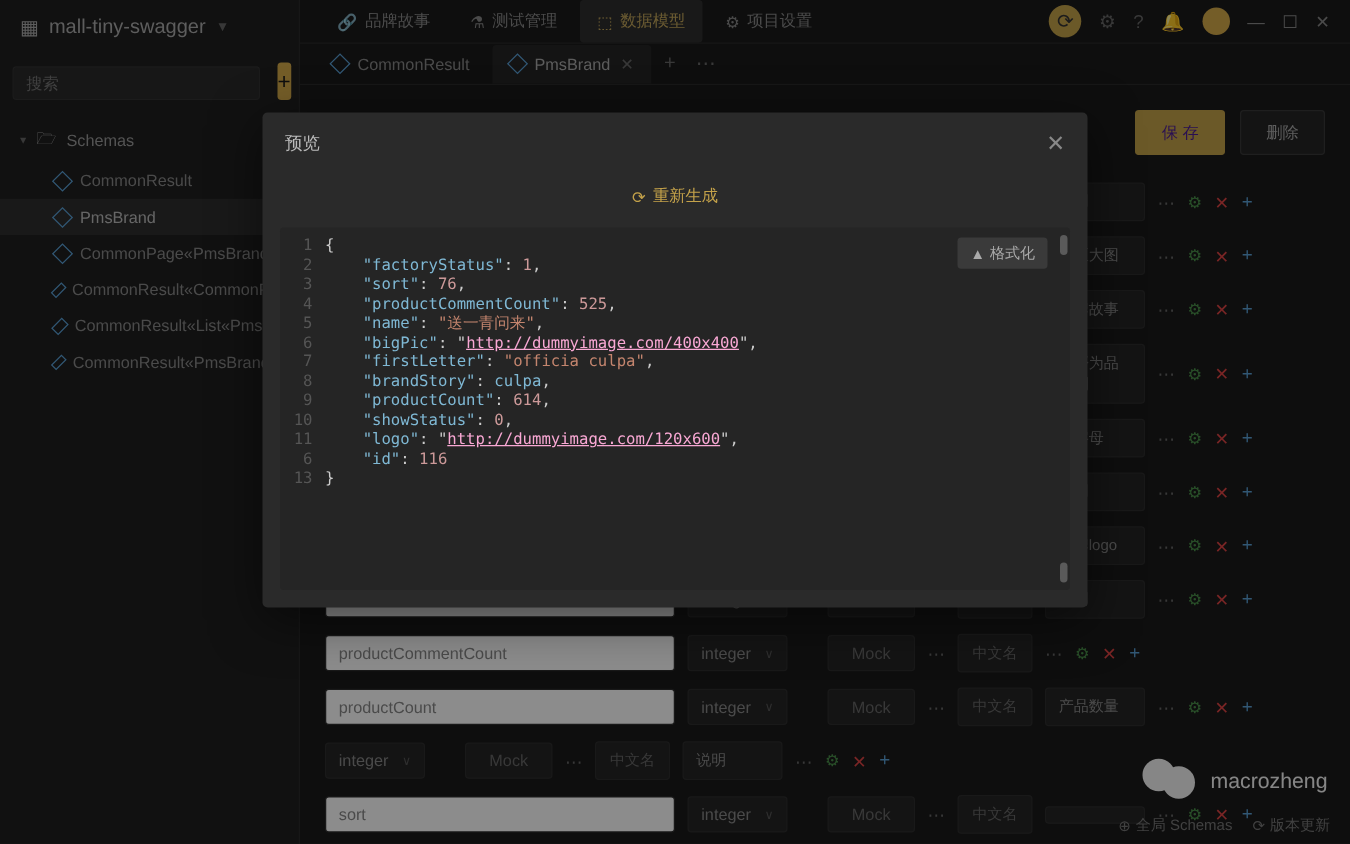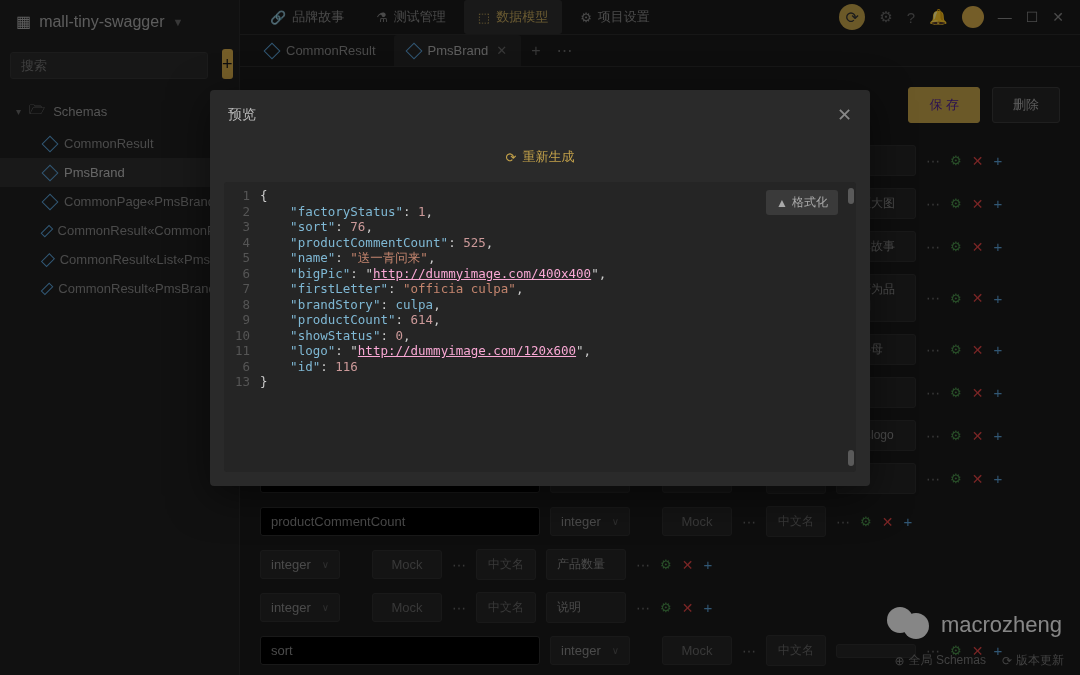--- a/index.html
+++ b/index.html
@@ -32,21 +32,21 @@
 .tab { padding: 8px 14px; color: #888; font-size: 13px; display: flex; align-items: center; gap: 8px; border-radius: 3px 3px 0 0; cursor: pointer; }
 .tab.active { background: #252525; color: #aaa; }
 .tab-close { color: #666; cursor: pointer; }
 .tab-add { color: #666; padding: 6px; cursor: pointer; }
 .content { flex: 1; padding: 20px; position: relative; }
 .action-row { display: flex; gap: 12px; justify-content: flex-end; margin-bottom: 16px; }
 .btn { padding: 8px 20px; border: 1px solid #3a3a3a; border-radius: 3px; background: #252525; color: #aaa; font-size: 13px; cursor: pointer; }
 .btn.primary { background: #c4a24a; color: #4c1d95; border-color: #c4a24a; }
 .fields { }
 .field-row { display: flex; align-items: center; gap: 10px; padding: 6px 0; font-size: 13px; }
-.field-name { width: 280px; padding: 6px 10px; background: #000000; border: 1px solid #2f2f2f; border-radius: 3px; color: #888; }
+.field-name { width: 280px; padding: 6px 10px; background: #ffffff; border: 1px solid #2f2f2f; border-radius: 3px; color: #888; }
 .field-type { width: 80px; padding: 6px 10px; background: #252525; border: 1px solid #2f2f2f; border-radius: 3px; color: #888; display: flex; justify-content: space-between; align-items: center; }
 .field-mock { width: 70px; padding: 6px 10px; background: #252525; border: 1px solid #2f2f2f; border-radius: 3px; color: #666; text-align: center; }
 .field-cn { width: 60px; padding: 6px 10px; background: #252525; border: 1px solid #2f2f2f; border-radius: 3px; color: #666; text-align: center; font-size: 12px; }
 .field-desc { width: 80px; padding: 6px 10px; background: #252525; border: 1px solid #2f2f2f; border-radius: 3px; color: #888; font-size: 12px; }
 .field-actions { display: flex; gap: 10px; align-items: center; }
 .dots { color: #666; font-size: 14px; cursor: pointer; }
 .gear { color: #4a8f4a; cursor: pointer; font-size: 13px; }
 .del { color: #d44; cursor: pointer; font-size: 14px; }
 .plus { color: #5a9fd4; cursor: pointer; font-size: 15px; }
 .modal-overlay { position: absolute; inset: 0; background: rgba(0,0,0,0.45); display: flex; align-items: flex-start; justify-content: center; padding-top: 90px; }
@@ -67,21 +67,21 @@
 .url { color: #f9a8d4; text-decoration: underline; }
 .null { color: #7fb8d4; }
 .scroll-thumb { position: absolute; right: 2px; top: 6px; width: 6px; height: 16px; background: #5a5a5a; border-radius: 3px; }
 .footer { position: absolute; bottom: 6px; right: 16px; display: flex; gap: 16px; font-size: 12px; color: #777; }
 .footer span { display: flex; align-items: center; gap: 4px; cursor: pointer; }
 .watermark { position: absolute; bottom: 32px; right: 18px; display: flex; align-items: center; gap: 10px; }
 .wm-icon { width: 44px; height: 36px; position: relative; }
 .wm-circle { width: 26px; height: 26px; background: #f5f5f5; border-radius: 50%; position: absolute; }
 .wm-circle.c1 { left: 0; top: 0; }
 .wm-circle.c2 { left: 16px; top: 6px; }
-.wm-text { color: #f5f5f5; font-size: 22px; font-weight: 500; }
+.wm-text { color: #f5f5f5; font-size: 17px; font-weight: 500; }
 </style>
 </head>
 <body>
 
 <div class="app">
   <div class="sidebar">
     <div class="sidebar-header">
       <span>▦</span>
       <span>mall-tiny-swagger</span>
       <span class="dropdown-arrow">▼</span>
@@ -319,20 +319,21 @@
     <span class="dots">⋯</span>
     <div class="field-cn">中文名</div>
     <div class="field-actions">
       <span class="dots">⋯</span>
       <span class="gear">⚙</span>
       <span class="del">✕</span>
       <span class="plus">+</span>
     </div>
           </div>
           <div class="field-row">
+    <div class="field-name">productCount</div>
     <div class="field-type">integer<span style="color:#555;font-size:10px">∨</span></div>
     <span style="width:12px"></span>
     <div class="field-mock">Mock</div>
     <span class="dots">⋯</span>
     <div class="field-cn">中文名</div>
     <div class="field-desc">产品数量</div>
     <div class="field-actions">
       <span class="dots">⋯</span>
       <span class="gear">⚙</span>
       <span class="del">✕</span>

